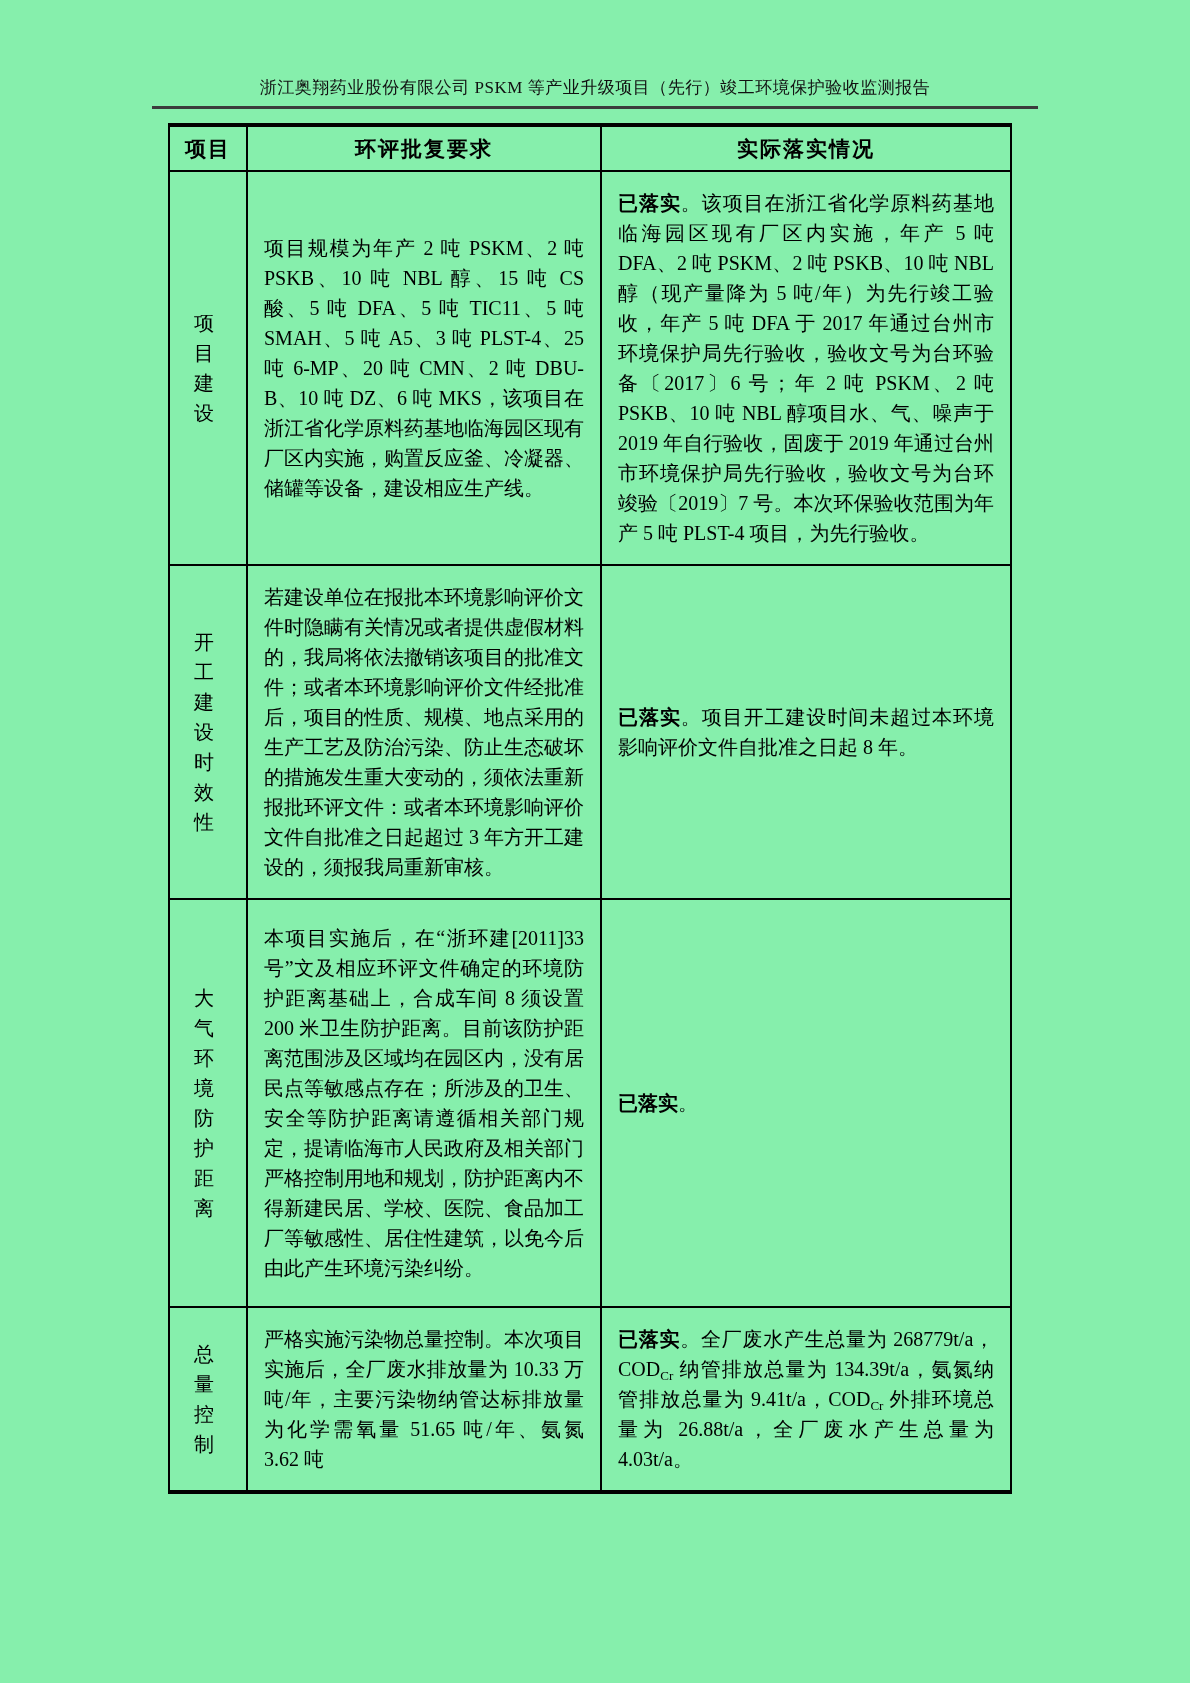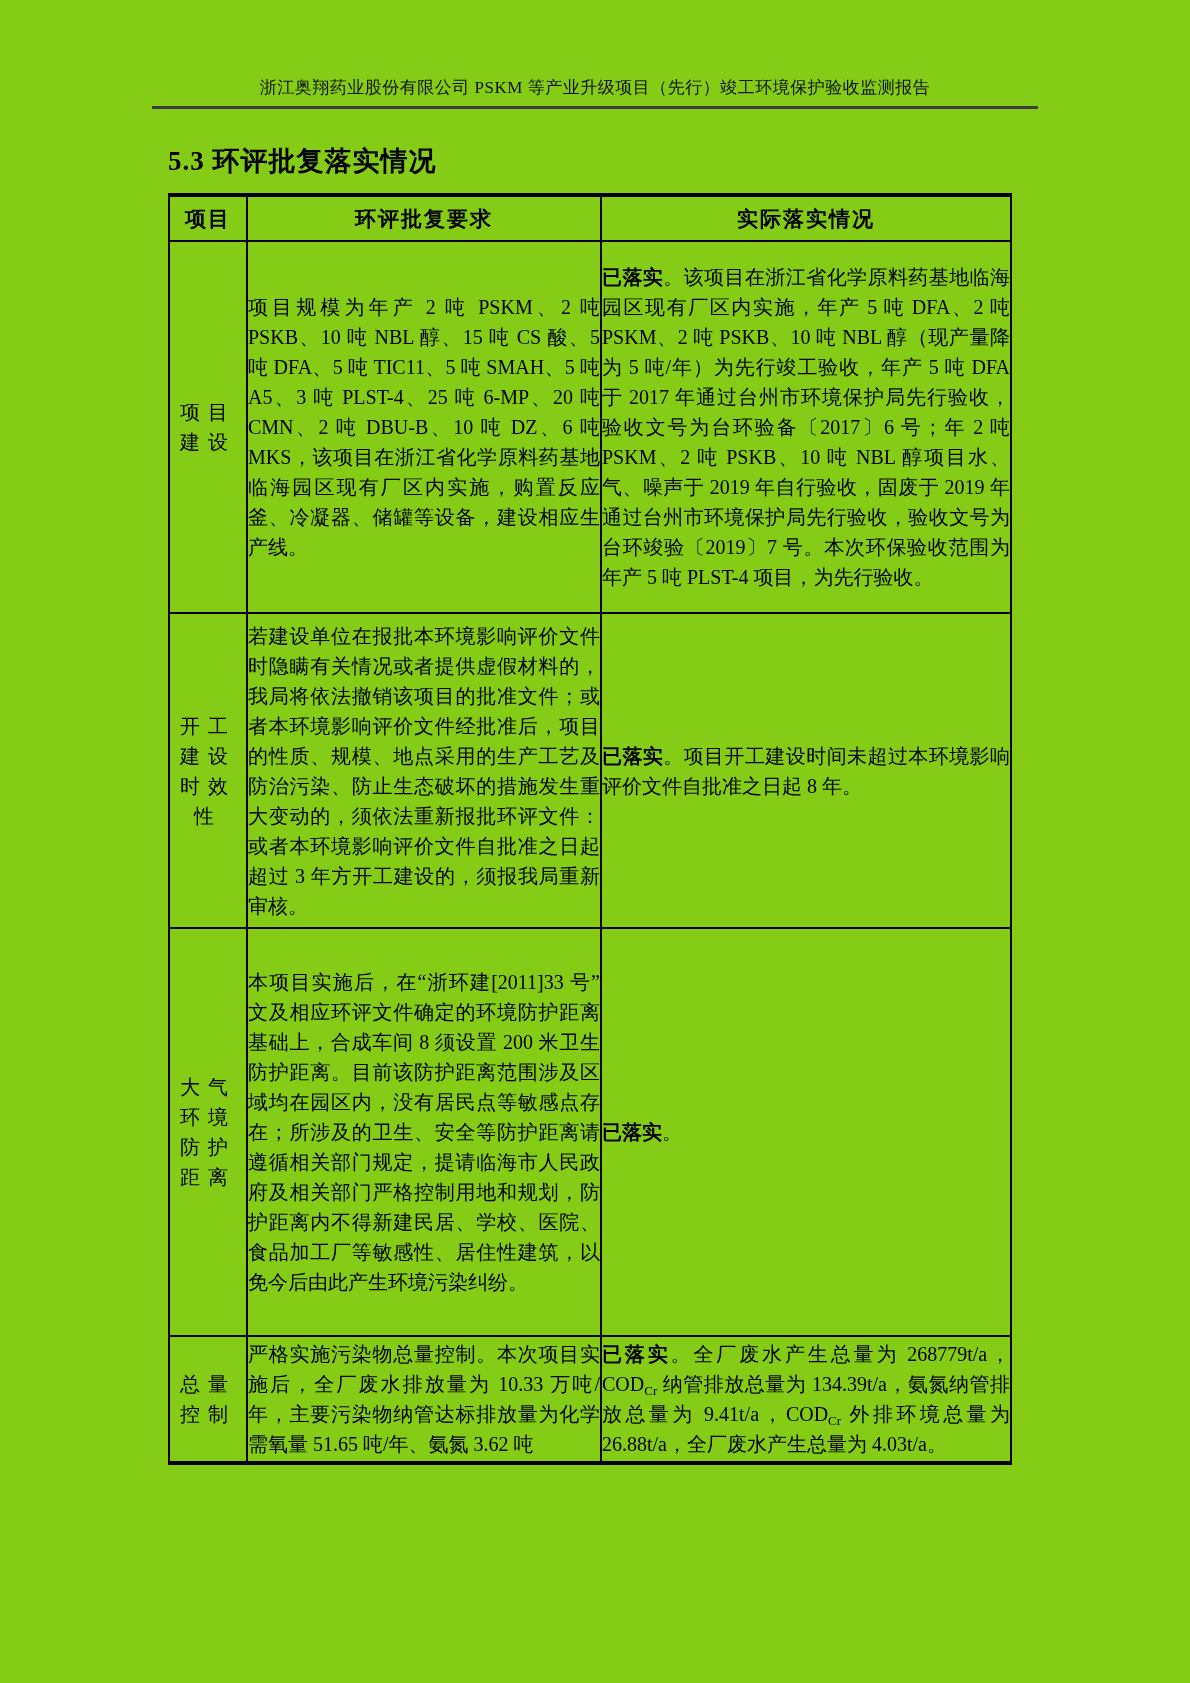--- a/index.html
+++ b/index.html
@@ -1,20 +1,20 @@
 <!DOCTYPE html>
 <html lang="zh"><head>
 <meta charset="utf-8">
 <style>
   html,body{margin:0;padding:0;background:#888;}
   .page{
     position:relative;
     width:1190px;height:1683px;
     margin:0 auto;
-    background:#84cc16;
+    background:#86efac;
     font-family:"Liberation Serif","DejaVu Serif",serif;
     color:#000;
     overflow:hidden;
   }
   
   .page-header{
     margin:0 152px;
     padding-top:76px;
     padding-bottom:7px;
     border-bottom:3px solid #3c3c3c;
@@ -60,21 +60,21 @@
     text-align:center;
     letter-spacing:2px;
     height:43px;
     padding:0;
   }
   table.cmp td{
     border:2px solid #000;
     font-size:20px;
     line-height:30px;
     vertical-align:middle;
-    padding:0;
+    padding:16px;
   }
   td.c-item{
     text-align:center;
     white-space:pre-line;
     letter-spacing:8px;
     padding-left:8px;
     line-height:31px;
   }
   td.c-req{
     padding:4px 8px 4px 10px;
@@ -115,21 +115,20 @@
     transform:translateX(-50%);
   }
 </style>
 </head>
 <body>
 
 <div class="page">
 
   <div class="page-header">浙江奥翔药业股份有限公司 PSKM 等产业升级项目（先行）竣工环境保护验收监测报告</div>
 
-  <div class="section-title">5.3  环评批复落实情况</div>
 
 
   <table class="cmp">
     <colgroup>
         <col class="c1">
         <col class="c2">
         <col class="c3">
       </colgroup>
     <thead>
       <tr>

